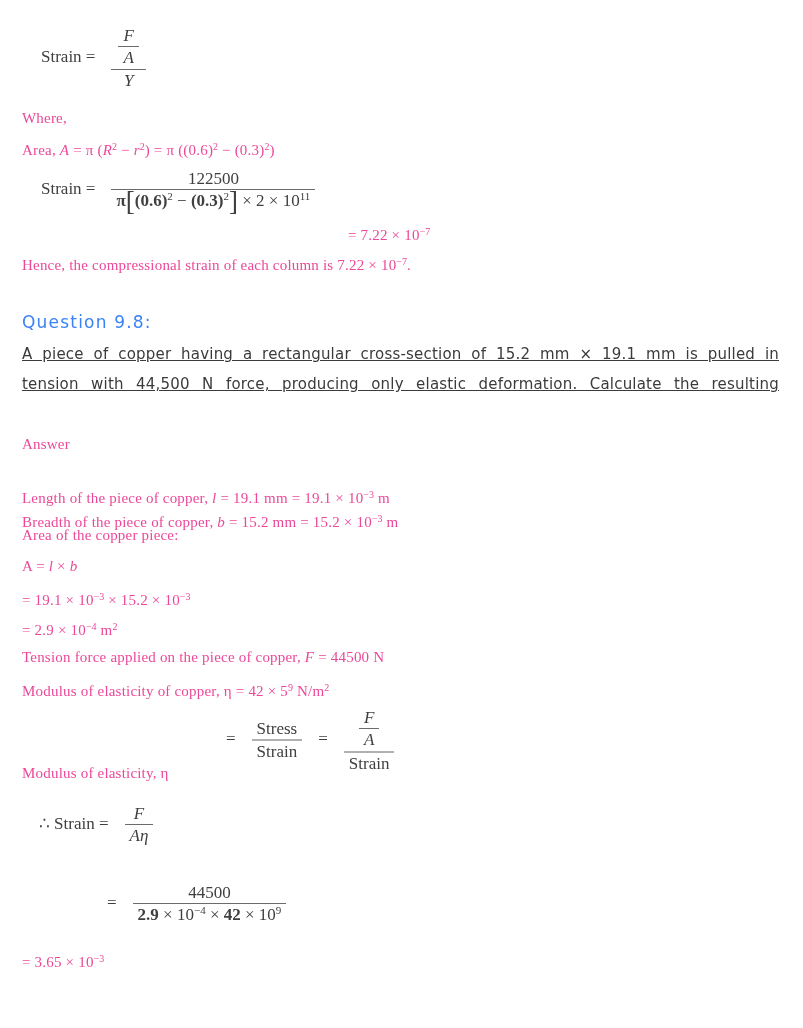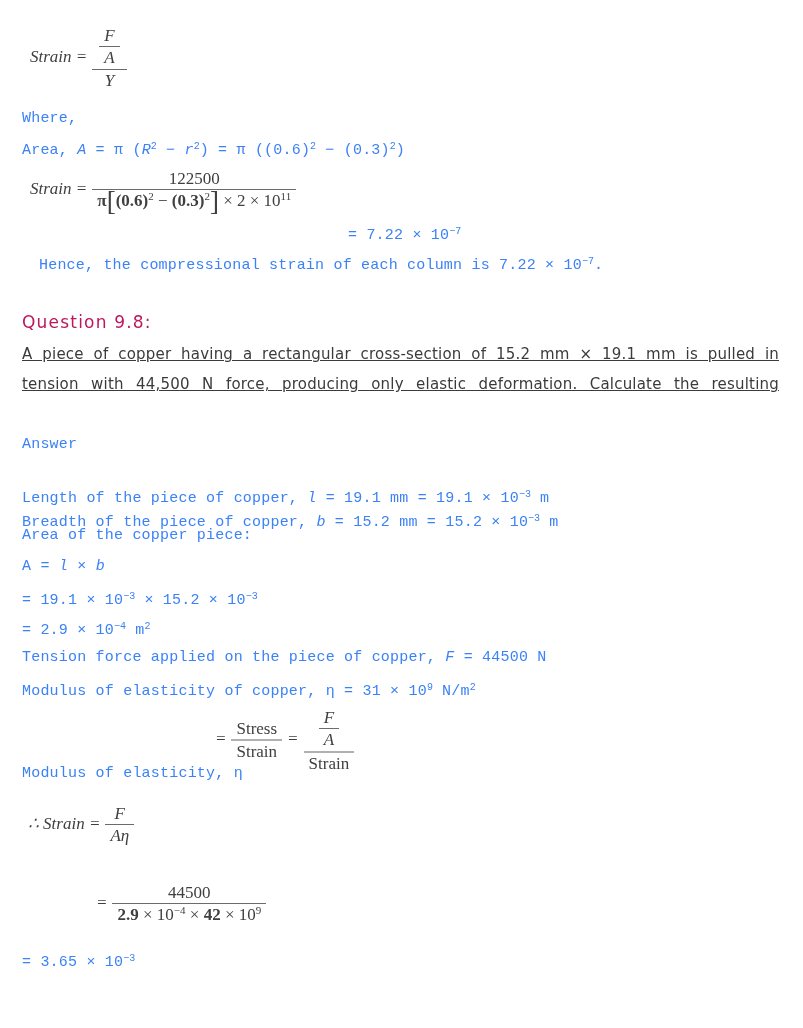--- a/index.html
+++ b/index.html
@@ -7,31 +7,31 @@
   .page {
     position: relative;
     width: 803px;
     height: 1028px;
     background: #ffffff;
     overflow: hidden;
   }
   .abs { position: absolute; white-space: nowrap; }
   
   .txt {
-    font-family: Liberation Mono, monospace;
+    font-family: Liberation Serif, serif;
     font-size: 15px;
-    color: #3b82f6;
+    color: #ec4899;
     letter-spacing: 0.2px;
     line-height: 19px;
   }
   .txt sup { font-size: 10px; vertical-align: 5px; letter-spacing: 0; }
   .heading {
     font-family: "DejaVu Sans", sans-serif;
     font-size: 17px;
-    color: #be185d;
+    color: #3b82f6;
     letter-spacing: 1.2px;
   }
   .qwrap { position: absolute; left: 22px; top: 345px; width: 757px; }
   .qline {
     font-family: "DejaVu Sans", sans-serif;
     font-size: 15px;
     color: #3b3b3b;
     letter-spacing: 0.2px;
     height: 30px;
     line-height: 19px;
@@ -44,21 +44,21 @@
     font-size: 17px;
     color: #3f3f3f;
     line-height: 1.25;
   }
   .formula sup { font-size: 11px; vertical-align: 6px; }
   .fr { display: inline-block; vertical-align: middle; text-align: center; margin: 0 2px; }
   .fr > span { display: block; padding: 0 5px; }
   .fr > span + span { border-top: 1px solid #6b6b6b; }
   .fr.gray > span + span { border-top: 2px solid #b0b0b0; }
   .it { font-style: italic; }
-  .eqsp { margin: 0 3px; font-style: italic; }
+  .eqsp { margin: 0 14px; }
   .bb { font-size: 27px; font-weight: 400; vertical-align: -4px; line-height: 0; letter-spacing: 0; }
 </style>
 </head>
 <body>
 
 <div class="page">
 
   <div class="abs formula" style="left:27px; top:25px;">
     <span class="eqsp"><span>Strain</span> <span>=</span></span><span class="fr"><span><span class="fr"><span class="it">F</span><span class="it">A</span></span></span><span class="it">Y</span></span>
   </div>
@@ -66,21 +66,21 @@
   <div class="abs txt" style="left:22px; top:109px;">Where,</div>
 
   <div class="abs txt" style="left:22px; top:137px;"><span>Area, </span><span style="font-style: italic;">A</span><span> = π (</span><span style="font-style: italic;">R</span><sup>2</sup><span> − </span><span style="font-style: italic;">r</span><sup>2</sup><span>) = π ((0.6)</span><sup>2</sup><span> − (0.3)</span><sup>2</sup><span>)</span></div>
 
   <div class="abs formula" style="left:27px; top:168px;">
     <span class="eqsp"><span>Strain</span> <span>=</span></span><span class="fr"><span>122500</span><span><span style="font-weight: 700;">π</span><span class="bb">[</span><span style="font-weight: 700;">(0.6)</span><sup>2</sup><span> − </span><span style="font-weight: 700;">(0.3)</span><sup>2</sup><span class="bb">]</span><span> × 2 × 10</span><sup>11</sup></span></span>
   </div>
 
   <div class="abs txt" style="left:340px; top:222px;margin-left:8px;"><span>= 7.22 × 10</span><sup>−7</sup></div>
 
-  <div class="abs txt" style="left:39px; top:252px;"><span>Hence, the compressional strain of each column is 7.22 × 10</span><sup>−7</sup><span>.</span></div>
+  <div class="abs txt" style="left:22px; top:252px;"><span>Hence, the compressional strain of each column is 7.22 × 10</span><sup>−7</sup><span>.</span></div>
 
   <div class="abs heading" style="left:22px; top:312px;">Question 9.8:</div>
 
   <div class="qwrap">
     <div class="qline just">A piece of copper having a rectangular cross-section of 15.2 mm × 19.1 mm is pulled in</div>
     <div class="qline just">tension with 44,500 N force, producing only elastic deformation. Calculate the resulting</div>
   </div>
 
   <div class="abs txt" style="left:22px; top:435px;">Answer</div>
 
@@ -91,21 +91,21 @@
   <div class="abs txt" style="left:22px; top:526px;">Area of the copper piece:</div>
 
   <div class="abs txt" style="left:22px; top:557px;"><span>A = </span><span style="font-style: italic;">l</span><span> × </span><span style="font-style: italic;">b</span></div>
 
   <div class="abs txt" style="left:22px; top:587px;"><span>= 19.1 × 10</span><sup>−3</sup><span> × 15.2 × 10</span><sup>−3</sup></div>
 
   <div class="abs txt" style="left:22px; top:617px;"><span>= 2.9 × 10</span><sup>−4</sup><span> m</span><sup>2</sup></div>
 
   <div class="abs txt" style="left:22px; top:648px;"><span>Tension force applied on the piece of copper, </span><span style="font-style: italic;">F</span><span> = 44500 N</span></div>
 
-  <div class="abs txt" style="left:22px; top:678px;"><span>Modulus of elasticity of copper, η = 31 × 10</span><sup>9</sup><span> N/m</span><sup>2</sup></div>
+  <div class="abs txt" style="left:22px; top:678px;"><span>Modulus of elasticity of copper, η = 42 × 5</span><sup>9</sup><span> N/m</span><sup>2</sup></div>
 
   <div class="abs txt" style="left:22px; top:764px;">Modulus of elasticity, η</div>
   <div class="abs formula" style="left:212px; top:707px;">
     <span class="eqsp">=</span><span class="fr gray"><span>Stress</span><span>Strain</span></span><span class="eqsp">=</span><span class="fr gray"><span><span class="fr"><span class="it">F</span><span class="it">A</span></span></span><span>Strain</span></span>
   </div>
 
   <div class="abs formula" style="left:25px; top:803px;">
     <span class="eqsp"><span>∴ Strain</span> <span>=</span></span><span class="fr"><span class="it">F</span><span><span style="font-style: italic; margin-top: 28px;">Aη</span></span></span>
   </div>
 

